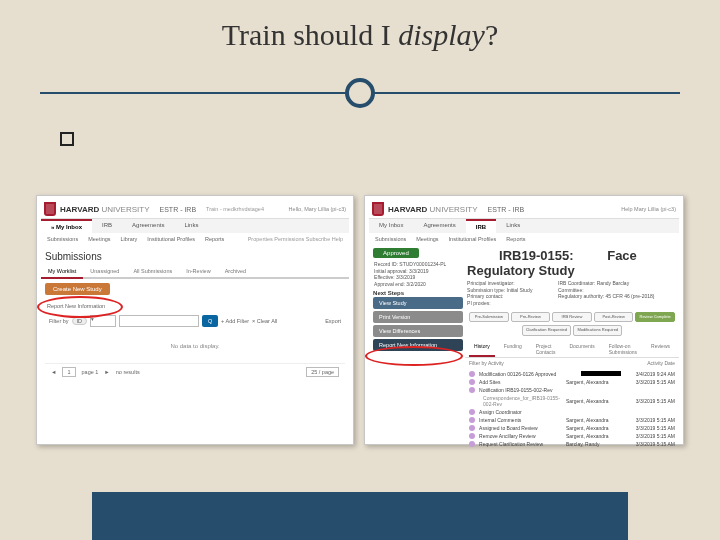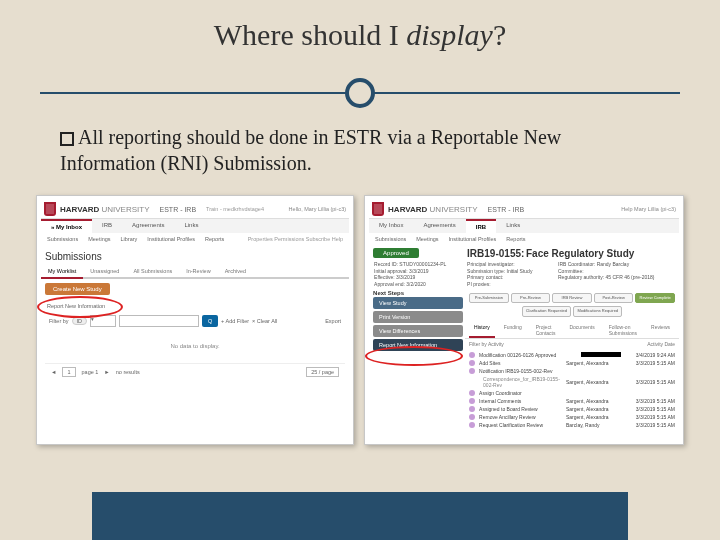--- a/index.html
+++ b/index.html
@@ -32,21 +32,21 @@
   .filterbar .fld.small { width: 26px; }
   .filterbar .fld.wide { width: 80px; }
   .filterbar .go { background: #0a66a0; color: #fff; width: 16px; height: 12px; text-align: center; line-height: 12px; border-radius: 2px; }
   .empty { text-align: center; color: #888; font-size: 6px; padding: 14px 0; }
   .pager { display: flex; gap: 6px; align-items: center; padding: 3px 6px; font-size: 5.5px; color: #666; border-top: 1px solid #eee; }
   .pager .box { border: 1px solid #bbb; padding: 1px 4px; background: #fff; }
   .ellipse-red { border: 2.5px solid #d22; border-radius: 50%; position: absolute; pointer-events: none; }
   
   .approved-badge { display: inline-block; background: #2e7d32; color: #fff; font-size: 6px; padding: 2px 10px; border-radius: 2px; margin: 3px 4px; }
   .study-meta { font-size: 5px; color: #555; line-height: 1.3; }
-  .study-title { font-size: 10px; font-weight: bold; color: #333; }
+  .study-title { font-size: 13px; font-weight: bold; color: #333; margin-left: 32px; }
   .workflow { display: flex; gap: 2px; padding: 3px 4px; }
   .workflow .step { flex: 1; border: 1px solid #bbb; background: #f6f6f6; font-size: 4px; text-align: center; padding: 2px 1px; line-height: 1.1; color: #555; border-radius: 2px; position: relative; }
   .workflow .step.done { background: #7fa650; color: #fff; border-color: #7fa650; }
   .next-steps-label { font-size: 6px; font-weight: bold; color: #333; padding: 3px 4px 1px; }
   .action-stack { display: flex; flex-direction: column; gap: 2px; padding: 0 4px; }
   .action-btn { background: #4a6b87; color: #fff; font-size: 5.5px; padding: 3px 6px; border-radius: 2px; width: 90px; }
   .action-btn.dark { background: #2f4356; }
   .action-btn.grey { background: #8b8b8b; }
   .history-tabs { display: flex; gap: 4px; font-size: 5px; color: #777; border-bottom: 1px solid #ddd; padding: 2px 4px 0; }
   .history-tabs span { padding: 2px 5px; }
@@ -58,27 +58,27 @@
   .shot-right-body { display: flex; gap: 4px; }
   .right-col { flex: 1; }
   .footer-band { position: absolute; left: 92px; right: 92px; bottom: 0; height: 48px; background: #264d6b; }
   .helpright { margin-left: auto; font-size: 5.5px; color: #888; }
 </style>
 </head>
 <body>
 
 <div class="slide">
   <h1 class="title">
-    <span>Where should I </span><em>display</em><span>?</span>
+    <span>Train should I </span><em>display</em><span>?</span>
   </h1>
   <div class="rule"></div>
   <div class="circle"></div>
 
   <div class="body-text">
-    <span class="bullet-box"></span><span>All reporting should be done in ESTR via a Reportable New Information (RNI) Submission.</span>
+    <span class="bullet-box"></span>
   </div>
 
   <div class="shots">
 
     <div class="shot" style="position:relative;height:250px">
       <div class="shot-header">
         <div class="crest"></div>
         <div>
           <div class="brand-text"><span>HARVARD</span> <span class="brand-sub">UNIVERSITY</span></div>
         </div>

